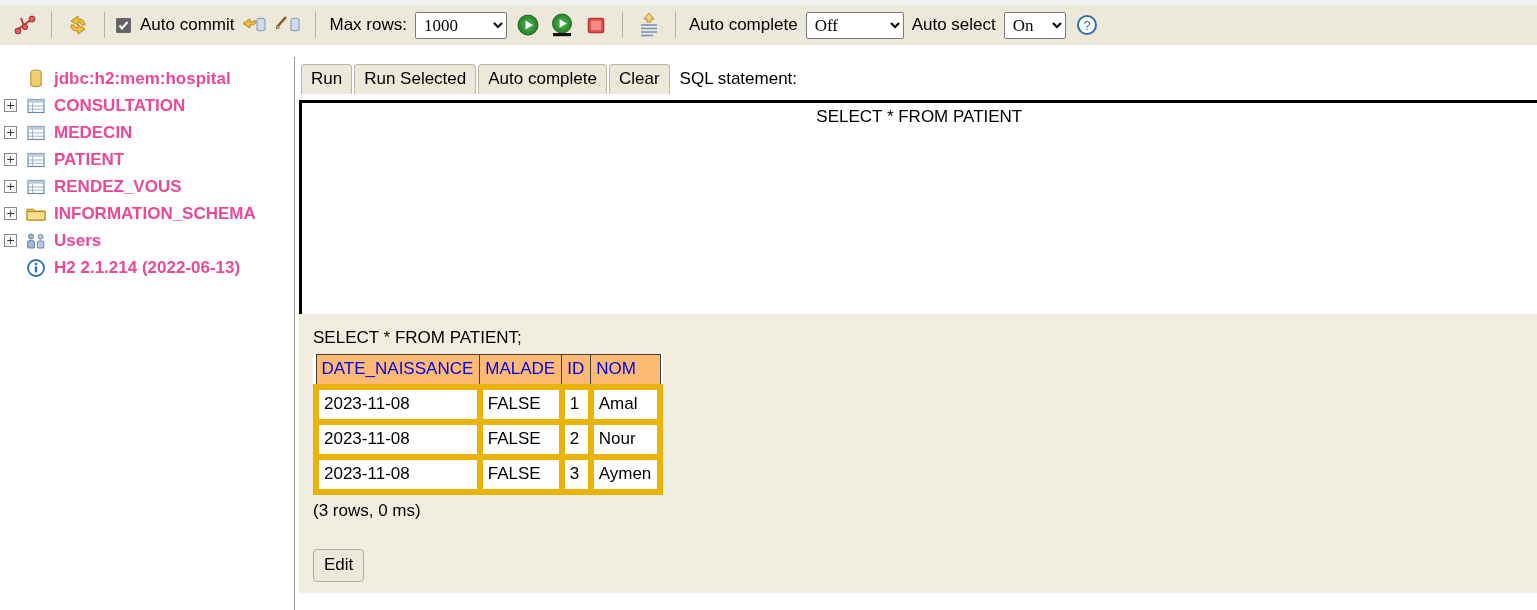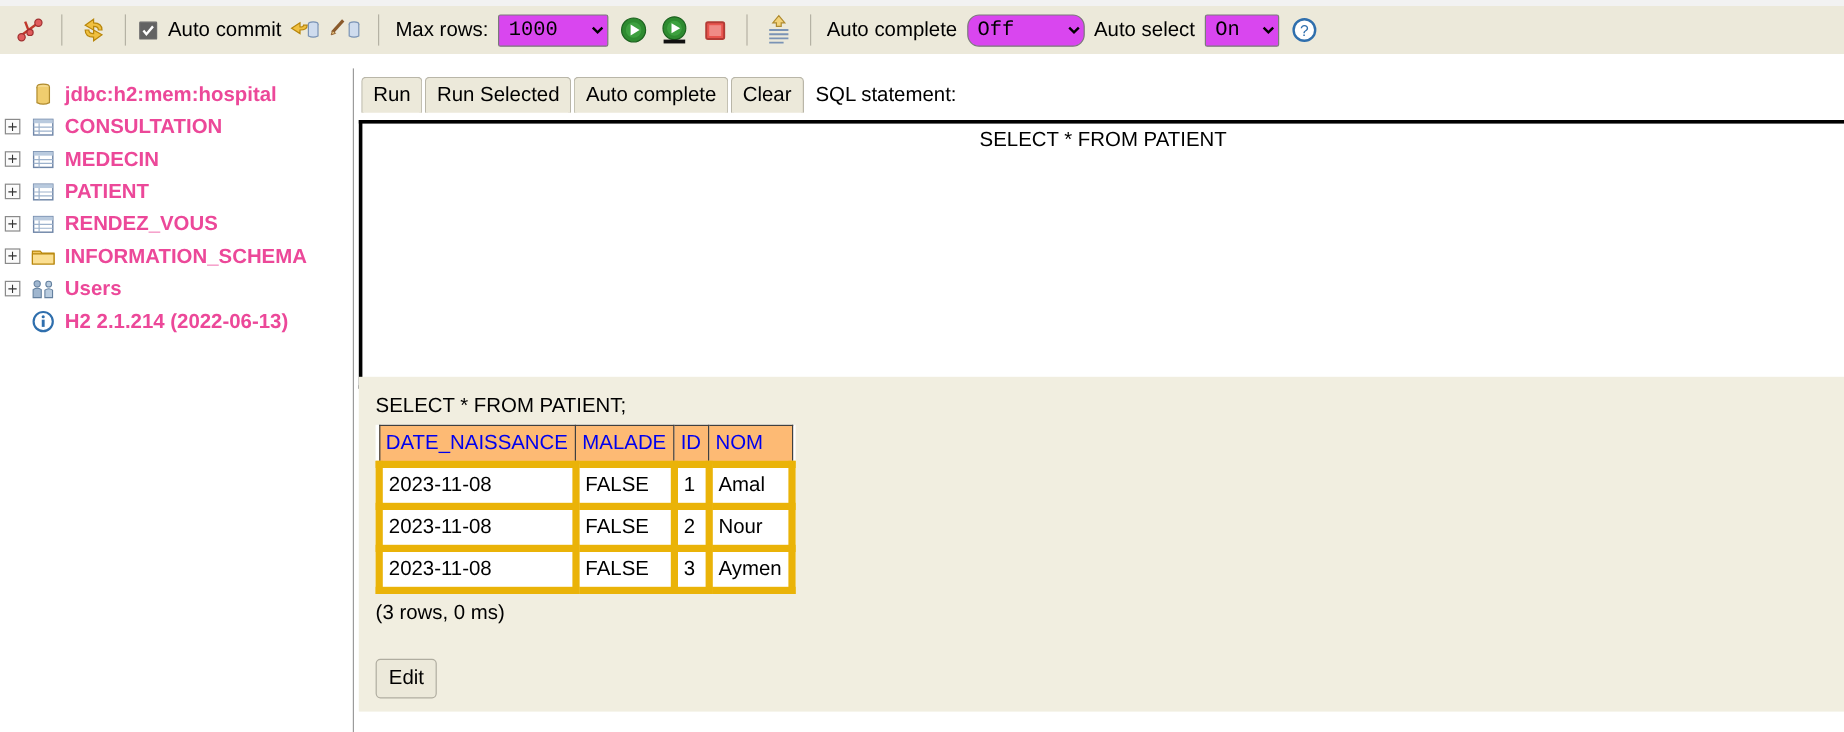--- a/index.html
+++ b/index.html
@@ -80,33 +80,33 @@
     box-sizing: border-box;
   }
   .chk svg { display:block; }
   .tb-check-label {
     display: inline-flex;
     align-items: center;
     font-size: 17px;
     margin-left: 2px;
   }
   select.tb-select {
-    font-family: Liberation Mono, monospace;
+    font-family: Liberation Serif, serif;
     font-size: 17px;
     height: 27px;
     border: 1px solid #7a7a7a;
-    background: #d946ef;
+    background: #ffffff;
     color: #000;
     border-radius: 2px;
     padding: 1px 2px 1px 4px;
     margin: 0 4px;
     box-sizing: border-box;
   }
   select.sel-maxrows { width: 92px; }
-  select.sel-autocomplete { width: 98px; border-radius: 10px; }
+  select.sel-autocomplete { width: 98px; }
   select.sel-autoselect { width: 62px; }
 
   
   .sidebar {
     position: absolute;
     top: 57px; left: 0;
     width: 294px;
     height: 553px;
     background: #ffffff;
     overflow: hidden;

